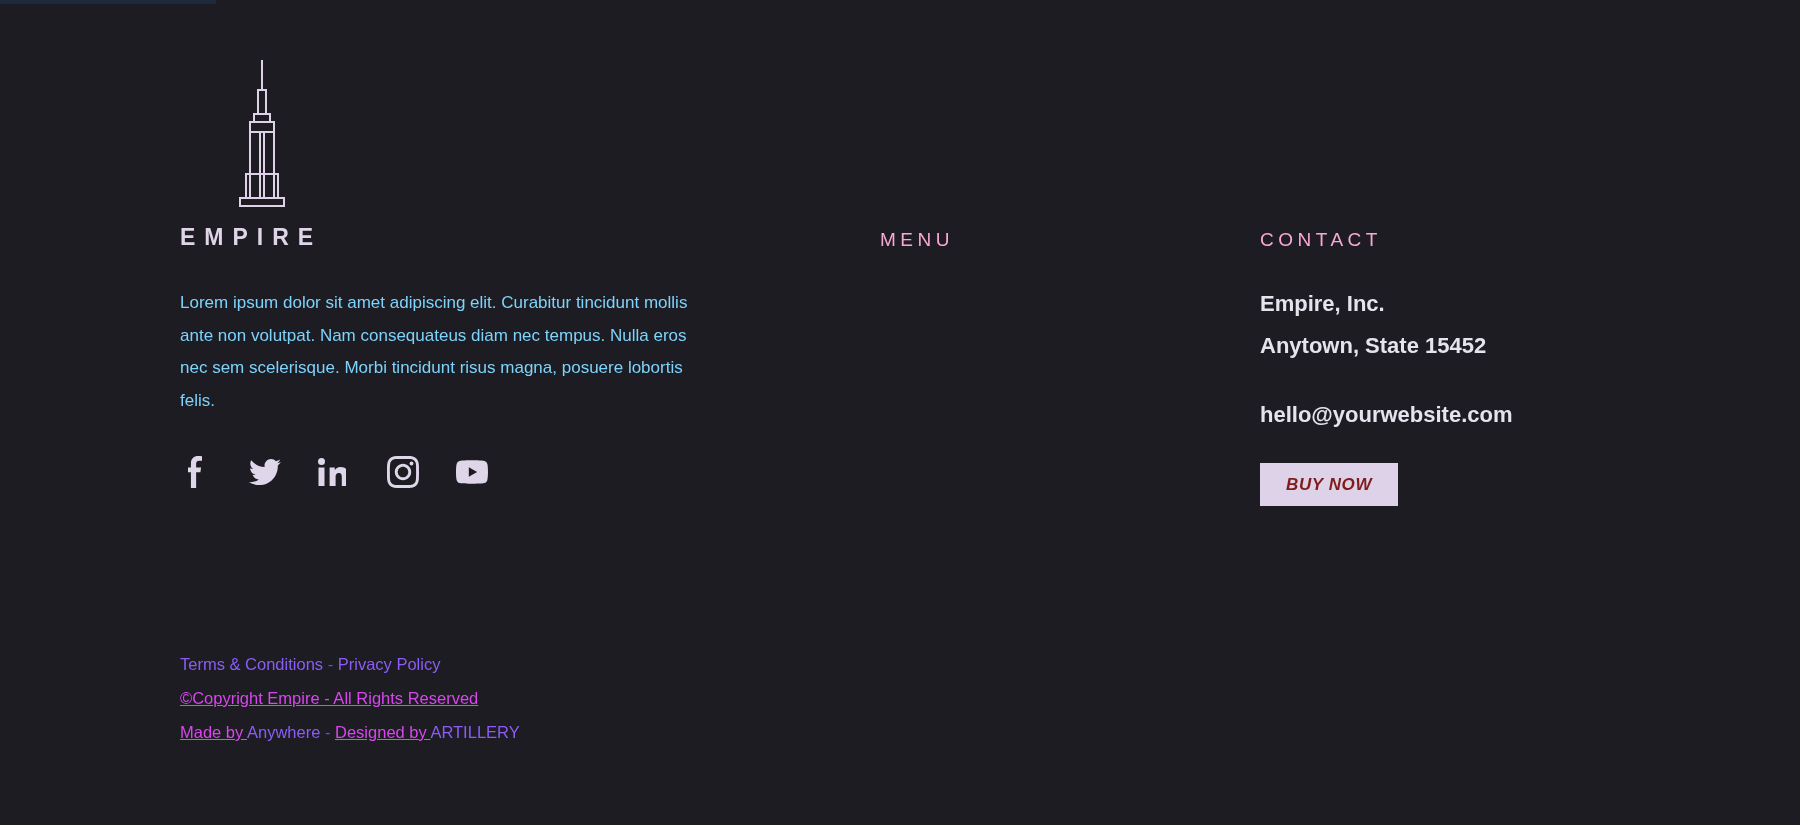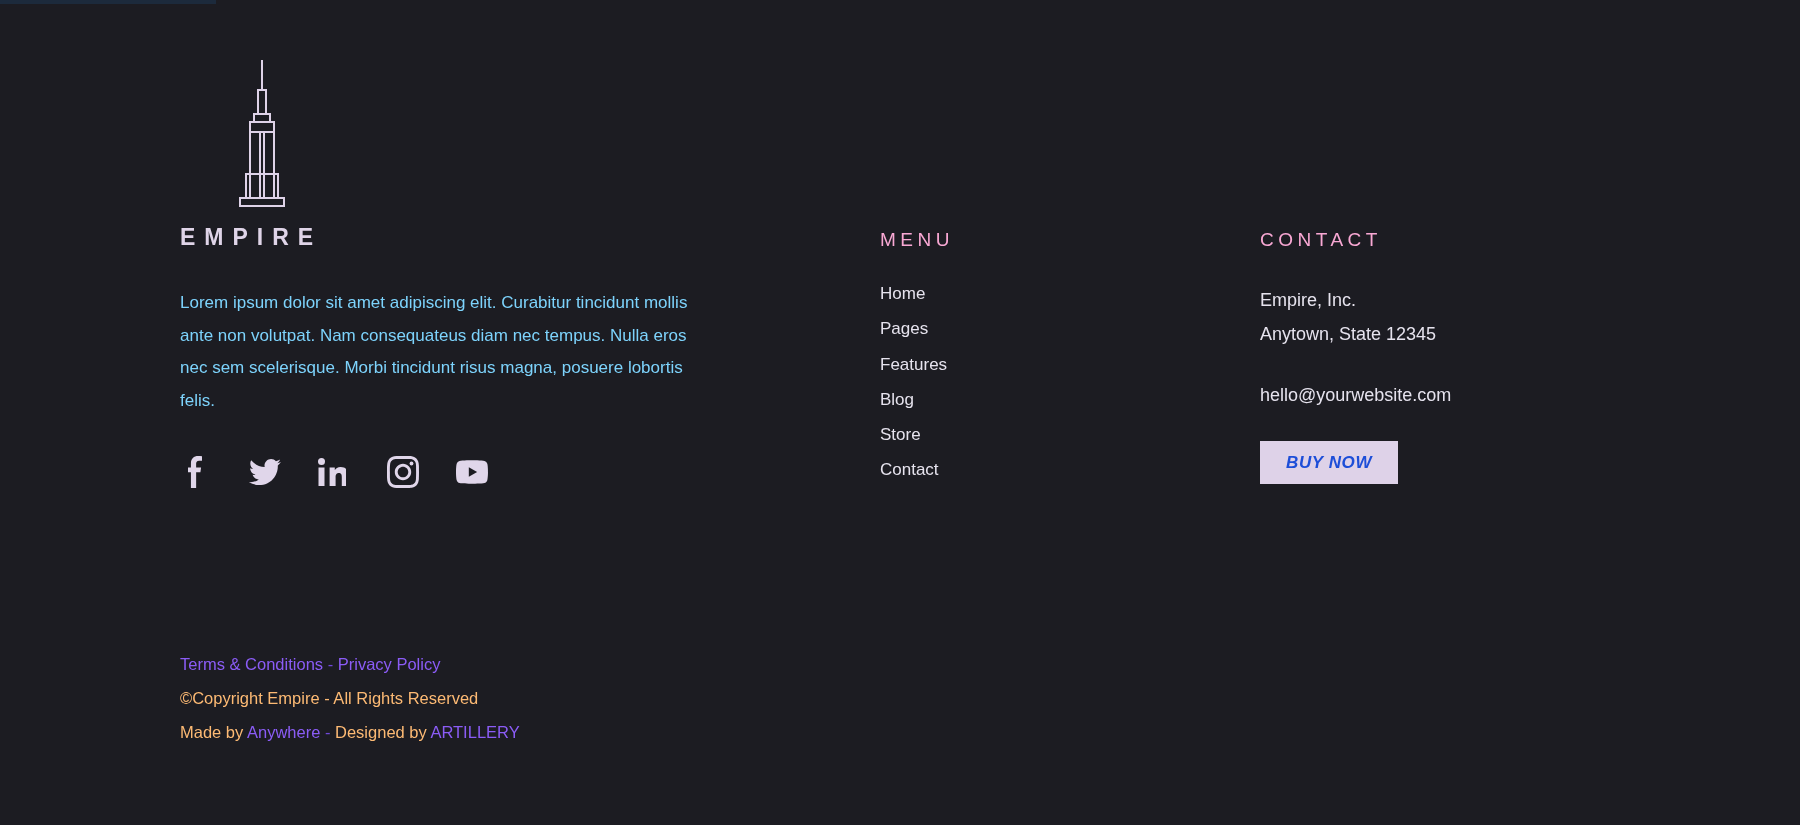--- a/index.html
+++ b/index.html
@@ -108,34 +108,34 @@
   .menu-list li { margin-bottom: 14px; }
   .menu-link {
     font-size: 17px;
     color: #e6e3ee;
     text-decoration: none;
     font-weight: 500;
     line-height: 1.25;
   }
 
   .contact-line {
-    font-size: 18px;
+    font-size: 22px;
     color: #e6e3ee;
-    font-weight: 400;
+    font-weight: 700;
     line-height: 1.9;
   }
   .contact-block + .contact-block { margin-top: 27px; }
   .contact-link { color: #e6e3ee; text-decoration: none; }
 
   .buy-btn {
     display: inline-block;
     margin-top: 28px;
     padding: 13px 26px;
     background: #ded2e8;
-    color: #1d4ed8;
+    color: #7f1d1d;
     border: none;
     font-family: "Liberation Sans", sans-serif;
     font-size: 17px;
     font-weight: bold;
     font-style: italic;
     letter-spacing: 0.6px;
     cursor: pointer;
     line-height: 1;
   }
 
@@ -146,21 +146,21 @@
     top: 655px;
   }
   .legal-row { margin-bottom: 15px; }
   .legal-link {
     font-size: 16.5px;
     color: #8b5cf6;
     text-decoration: none;
     font-weight: 500;
   }
   .legal-sep { color: #6f48d8; font-size: 16.5px; font-weight: 500; }
-  .legal-text { color: #fdba74; font-size: 16.5px; font-weight: 500; }
+  .legal-text { color: #d946ef; font-size: 16.5px; font-weight: 500; text-decoration: underline; }
 </style>
 </head>
 <body>
 
 <div class="page">
 
   <div class="top-strip"></div>
 
   <div class="footer">
     <div class="cols">
@@ -229,48 +229,28 @@
               <path d="M31.3 3.8c-.4-1.4-1.4-2.5-2.8-2.9C26 .2 16 .2 16 .2S6 .2 3.5.9C2.1 1.3 1.1 2.4.7 3.8 0 6.3 0 12 0 12s0 5.7.7 8.2c.4 1.4 1.4 2.5 2.8 2.9C6 23.8 16 23.8 16 23.8s10 0 12.5-.7c1.4-.4 2.4-1.5 2.8-2.9.7-2.5.7-8.2.7-8.2s0-5.7-.7-8.2z"></path>
               <path d="M12.8 16.8L21.1 12l-8.3-4.8v9.6z" fill="#1c1c22"></path>
             </svg>
           </a>
 
         </div>
       </div>
 
       <div class="col-menu">
         <div class="col-title">MENU</div>
-        <ul class="menu-list">
-          <li>
-            <a class="menu-link" href="#">Home</a>
-          </li>
-          <li>
-            <a class="menu-link" href="#">Pages</a>
-          </li>
-          <li>
-            <a class="menu-link" href="#">Features</a>
-          </li>
-          <li>
-            <a class="menu-link" href="#">Blog</a>
-          </li>
-          <li>
-            <a class="menu-link" href="#">Store</a>
-          </li>
-          <li>
-            <a class="menu-link" href="#">Contact</a>
-          </li>
-        </ul>
       </div>
 
       <div class="col-contact">
         <div class="col-title">CONTACT</div>
 
         <div class="contact-block">
           <div class="contact-line">Empire, Inc.</div>
-          <div class="contact-line">Anytown, State 12345</div>
+          <div class="contact-line">Anytown, State 15452</div>
         </div>
 
         <div class="contact-block">
           <div class="contact-line">
             <a class="contact-link" href="#">hello@yourwebsite.com</a>
           </div>
         </div>
 
         <button class="buy-btn">BUY NOW</button>
       </div>

